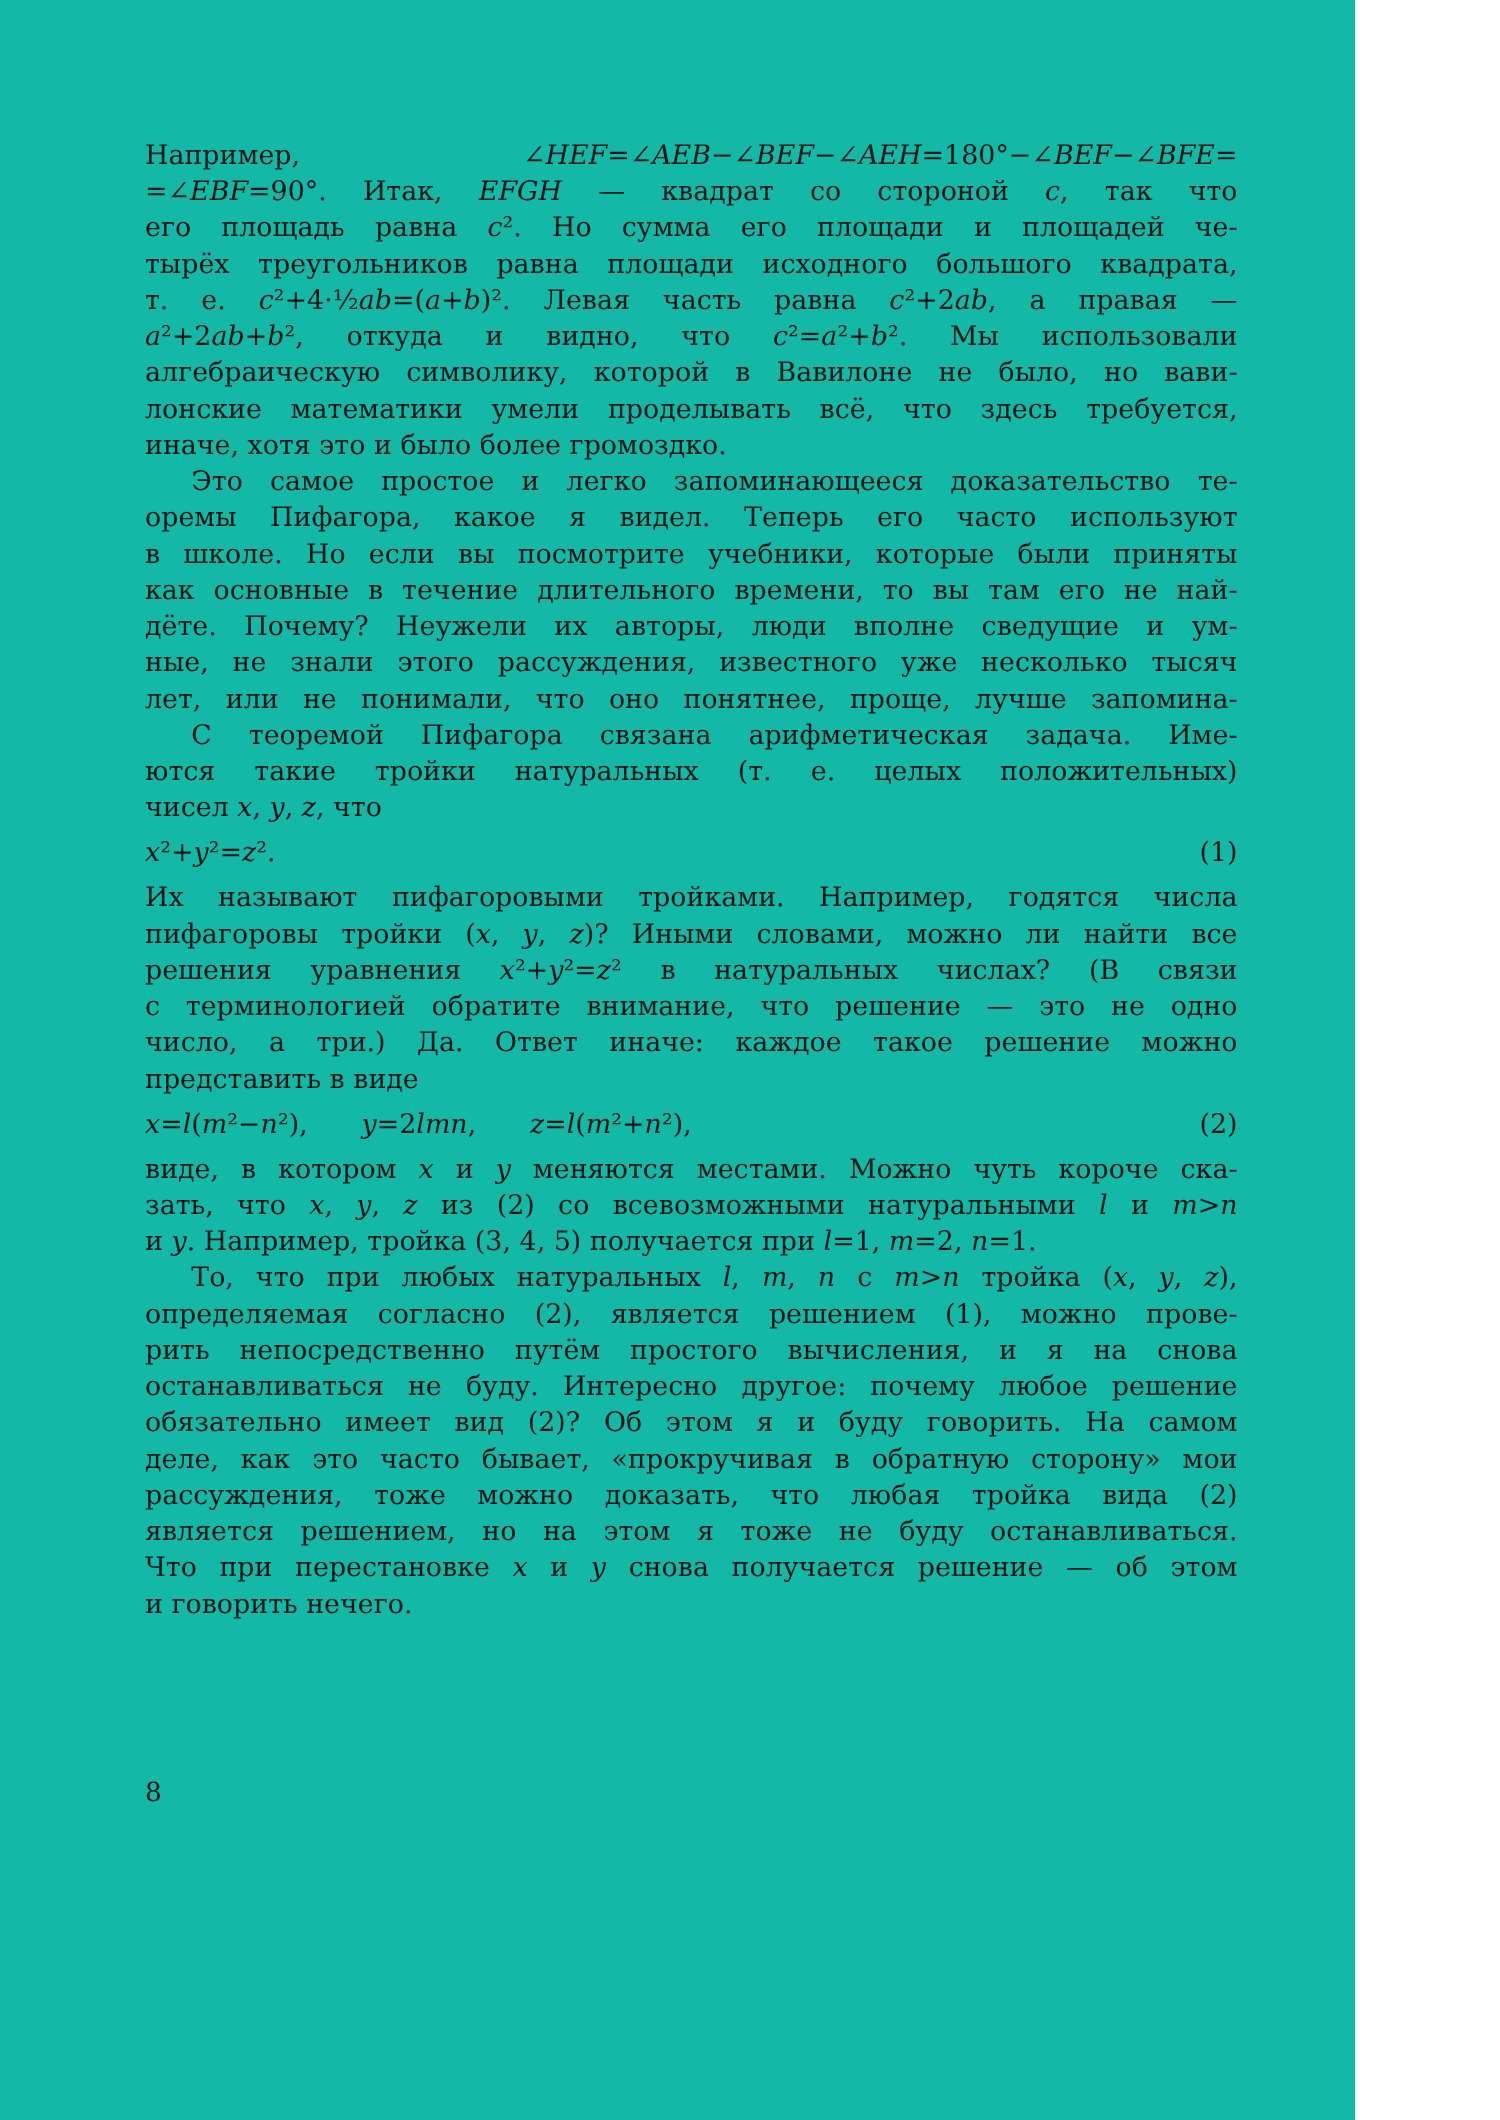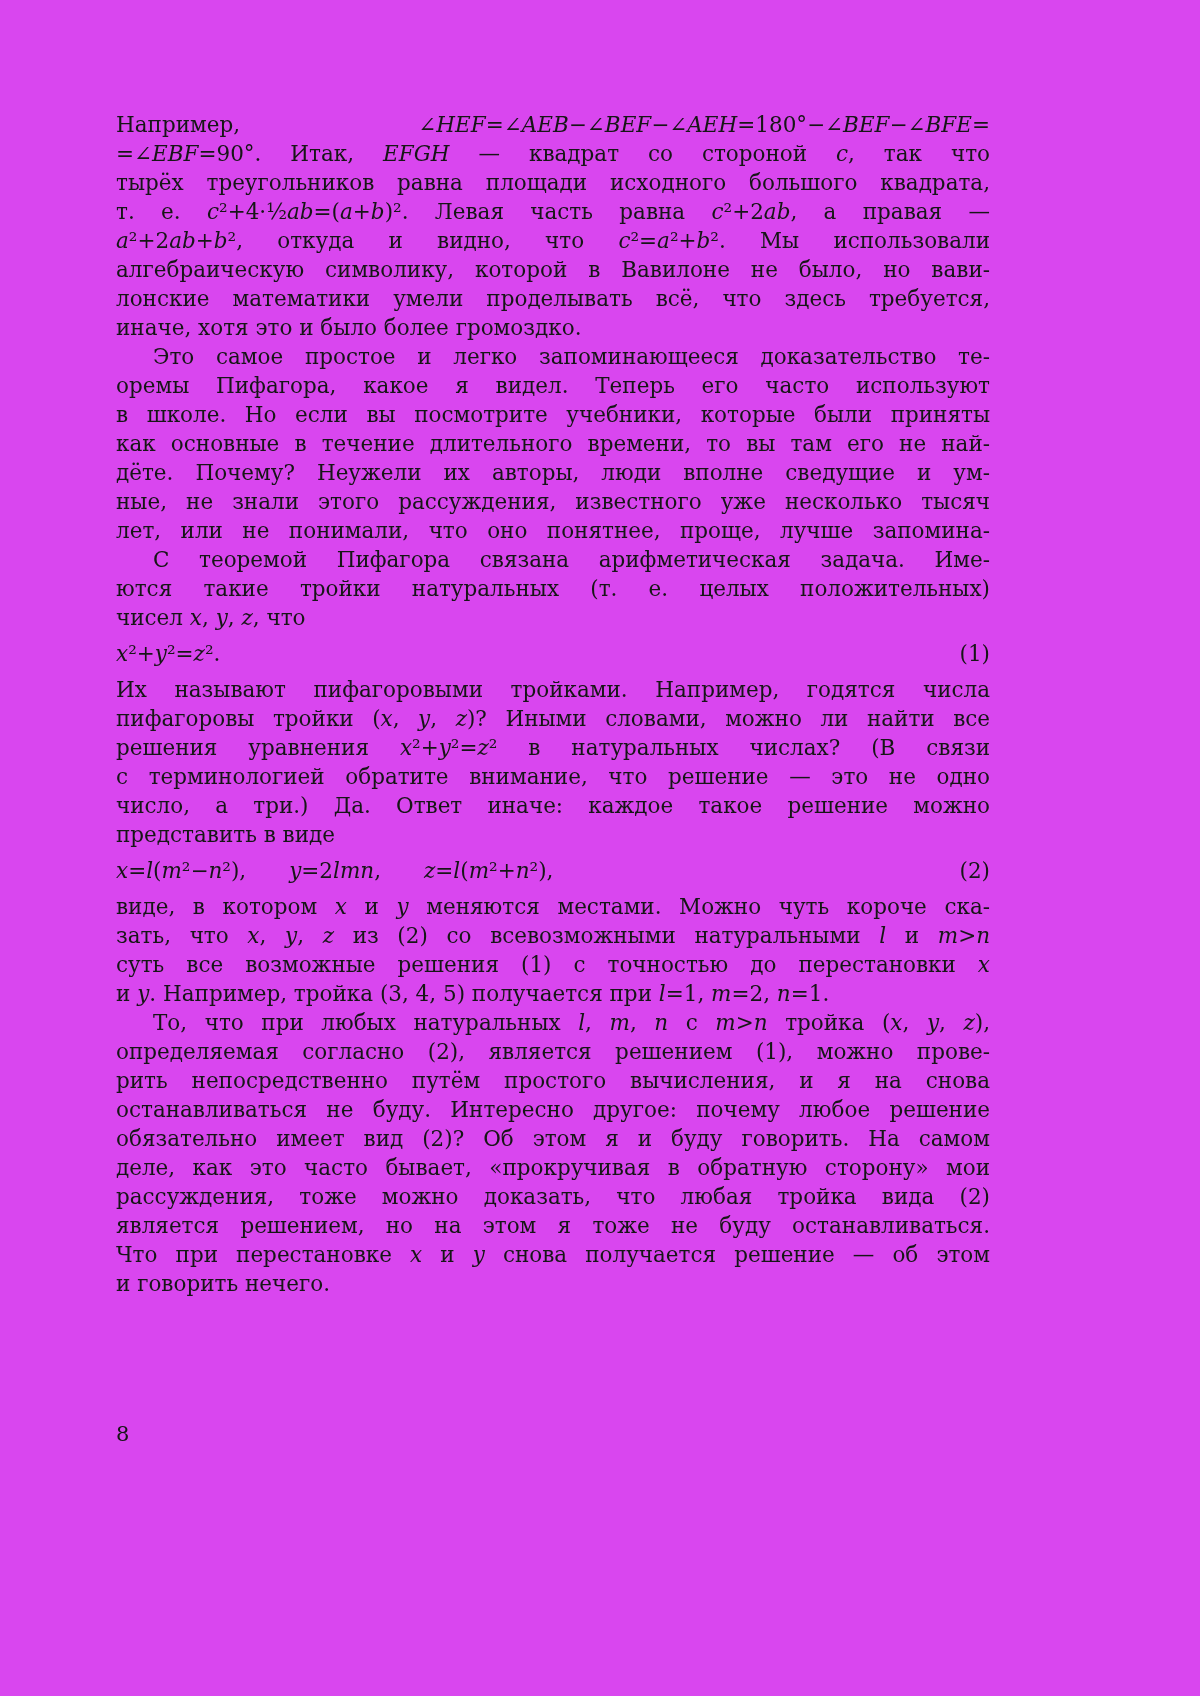--- a/index.html
+++ b/index.html
@@ -3,23 +3,23 @@
 <meta charset="utf-8">
 <style>
   * { box-sizing: border-box; }
   html, body { margin: 0; padding: 0; }
   body {
     background: #ffffff;
     font-family: "DejaVu Serif", "Liberation Serif", serif;
   }
   .page {
     position: relative;
-    width: 1200px;
+    width: 1084px;
     height: 1696px;
-    background: #d946ef;
+    background: #14b8a6;
     overflow: hidden;
   }
   .text-column {
     position: absolute;
     left: 116px;
     top: 110px;
     width: 874px;
     font-size: 21.5px;
     line-height: 29px;
     color: #161616;
@@ -54,20 +54,21 @@
     color: #161616;
   }
 </style>
 </head>
 <body>
 
 <div class="page">
   <div class="text-column" id="text-column">
       <div class="line">Например, ∠<span class="mi">HEF</span>=∠<span class="mi">AEB</span>−∠<span class="mi">BEF</span>−∠<span class="mi">AEH</span>=180°−∠<span class="mi">BEF</span>−∠<span class="mi">BFE</span>=</div>
       <div class="line">=∠<span class="mi">EBF</span>=90°. Итак, <span class="mi">EFGH</span> — квадрат со стороной <span class="mi">c</span>, так что</div>
+      <div class="line">его площадь равна <span class="mi">c</span>². Но сумма его площади и площадей че-</div>
       <div class="line">тырёх треугольников равна площади исходного большого квадрата,</div>
       <div class="line">т. е. <span class="mi">c</span>²+4·½<span class="mi">ab</span>=(<span class="mi">a</span>+<span class="mi">b</span>)². Левая часть равна <span class="mi">c</span>²+2<span class="mi">ab</span>, а правая —</div>
       <div class="line"><span class="mi">a</span>²+2<span class="mi">ab</span>+<span class="mi">b</span>², откуда и видно, что <span class="mi">c</span>²=<span class="mi">a</span>²+<span class="mi">b</span>². Мы использовали</div>
       <div class="line">алгебраическую символику, которой в Вавилоне не было, но вави-</div>
       <div class="line">лонские математики умели проделывать всё, что здесь требуется,</div>
       <div class="line last">иначе, хотя это и было более громоздко.</div>
       <div class="line indent">Это самое простое и легко запоминающееся доказательство те-</div>
       <div class="line">оремы Пифагора, какое я видел. Теперь его часто используют</div>
       <div class="line">в школе. Но если вы посмотрите учебники, которые были приняты</div>
       <div class="line">как основные в течение длительного времени, то вы там его не най-</div>
@@ -80,21 +81,20 @@
       <div class="equation"><span class="eq-body"><span class="mi">x</span>²+<span class="mi">y</span>²=<span class="mi">z</span>².</span><span class="eq-tag">(1)</span></div>
       <div class="line">Их называют пифагоровыми тройками. Например, годятся числа</div>
       <div class="line">пифагоровы тройки (<span class="mi">x</span>, <span class="mi">y</span>, <span class="mi">z</span>)? Иными словами, можно ли найти все</div>
       <div class="line">решения уравнения <span class="mi">x</span>²+<span class="mi">y</span>²=<span class="mi">z</span>² в натуральных числах? (В связи</div>
       <div class="line">с терминологией обратите внимание, что решение — это не одно</div>
       <div class="line">число, а три.) Да. Ответ иначе: каждое такое решение можно</div>
       <div class="line last">представить в виде</div>
       <div class="equation"><span class="eq-body"><span class="mi">x</span>=<span class="mi">l</span>(<span class="mi">m</span>²−<span class="mi">n</span>²),  <span class="mi">y</span>=2<span class="mi">lmn</span>,  <span class="mi">z</span>=<span class="mi">l</span>(<span class="mi">m</span>²+<span class="mi">n</span>²),</span><span class="eq-tag">(2)</span></div>
       <div class="line">виде, в котором <span class="mi">x</span> и <span class="mi">y</span> меняются местами. Можно чуть короче ска-</div>
       <div class="line">зать, что <span class="mi">x</span>, <span class="mi">y</span>, <span class="mi">z</span> из (2) со всевозможными натуральными <span class="mi">l</span> и <span class="mi">m</span>&gt;<span class="mi">n</span></div>
-      <div class="line">суть все возможные решения (1) с точностью до перестановки <span class="mi">x</span></div>
       <div class="line last">и <span class="mi">y</span>. Например, тройка (3, 4, 5) получается при <span class="mi">l</span>=1, <span class="mi">m</span>=2, <span class="mi">n</span>=1.</div>
       <div class="line indent">То, что при любых натуральных <span class="mi">l</span>, <span class="mi">m</span>, <span class="mi">n</span> с <span class="mi">m</span>&gt;<span class="mi">n</span> тройка (<span class="mi">x</span>, <span class="mi">y</span>, <span class="mi">z</span>),</div>
       <div class="line">определяемая согласно (2), является решением (1), можно прове-</div>
       <div class="line">рить непосредственно путём простого вычисления, и я на снова</div>
       <div class="line">останавливаться не буду. Интересно другое: почему любое решение</div>
       <div class="line">обязательно имеет вид (2)? Об этом я и буду говорить. На самом</div>
       <div class="line">деле, как это часто бывает, «прокручивая в обратную сторону» мои</div>
       <div class="line">рассуждения, тоже можно доказать, что любая тройка вида (2)</div>
       <div class="line">является решением, но на этом я тоже не буду останавливаться.</div>
       <div class="line">Что при перестановке <span class="mi">x</span> и <span class="mi">y</span> снова получается решение — об этом</div>

